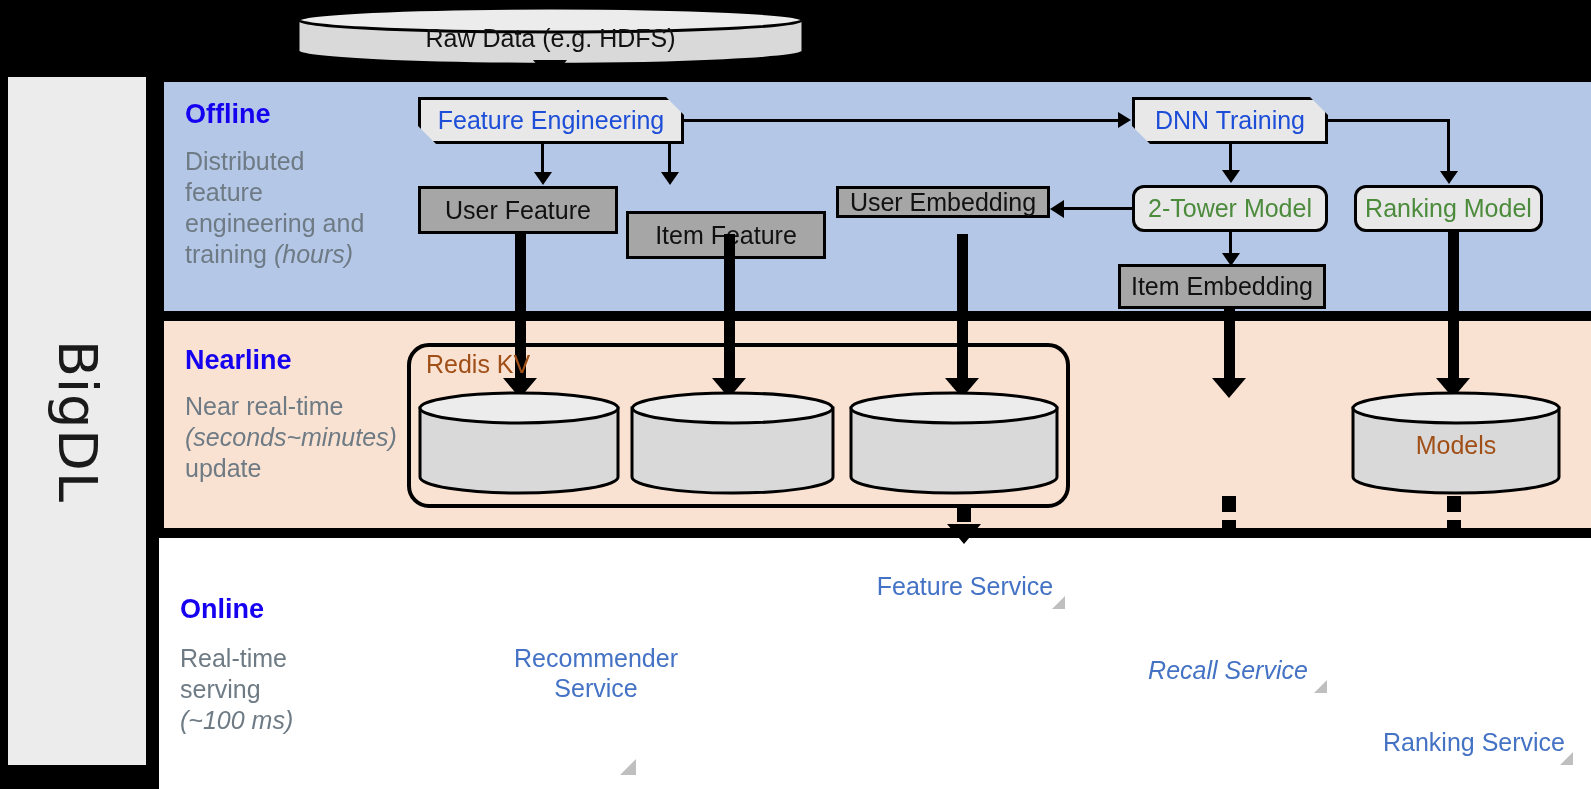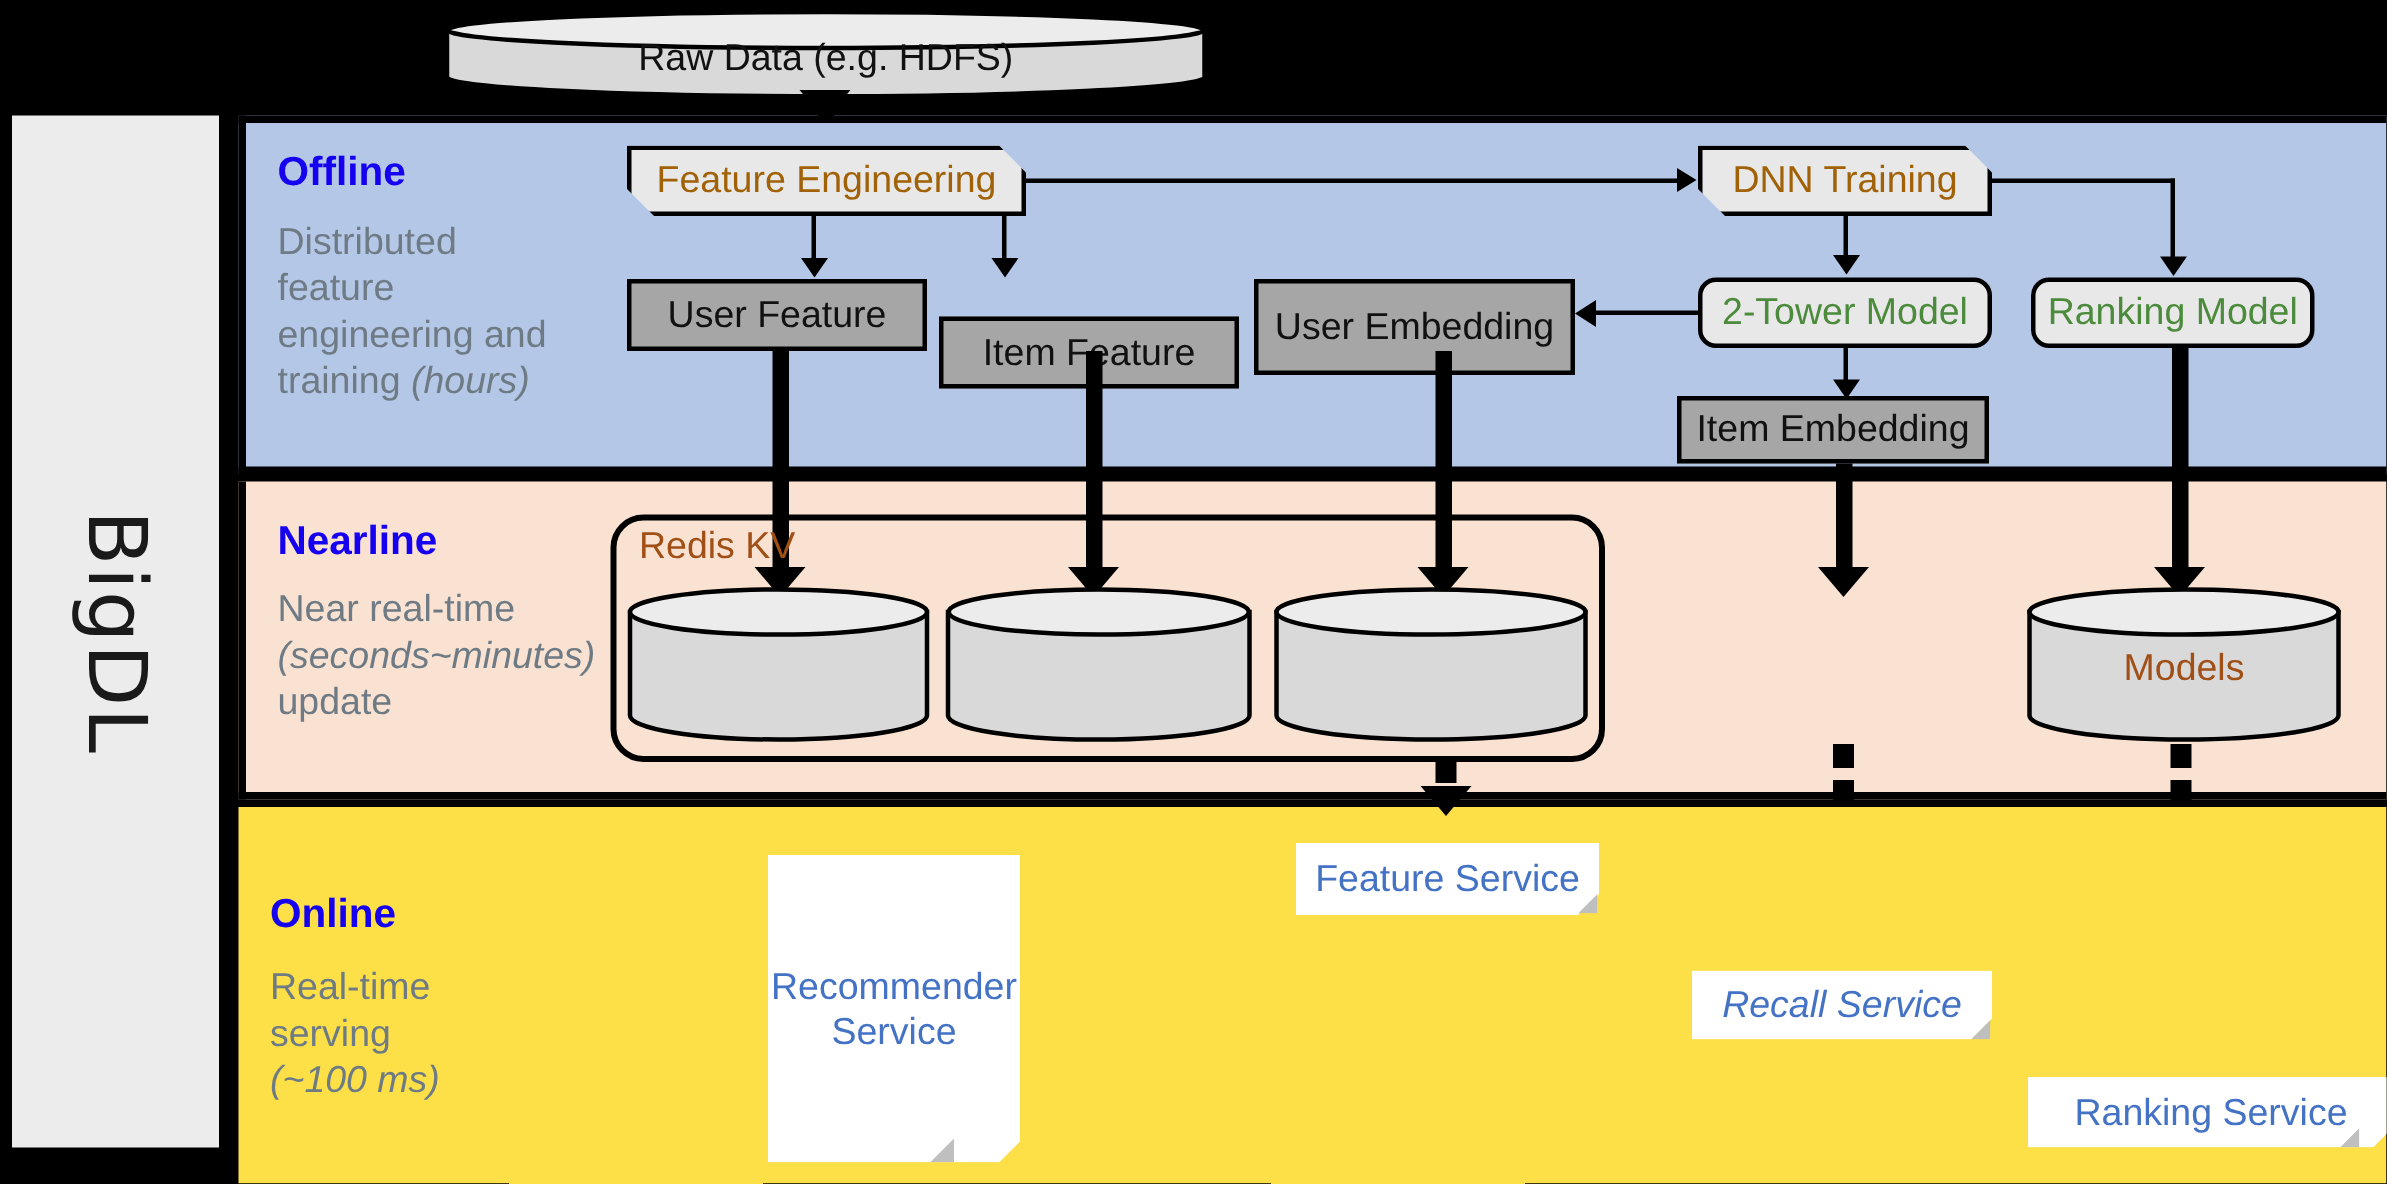--- a/index.html
+++ b/index.html
@@ -12,21 +12,21 @@
   #bigdl-rail{left:8px;top:77px;width:138px;height:688px;background:#ececec;
       display:flex;align-items:center;justify-content:center;}
   #bigdl-label{transform:rotate(90deg);white-space:nowrap;font-size:54px;color:#1a1a1a;
       font-family:"DejaVu Sans",sans-serif;letter-spacing:1px;}
 
   
   #lane-offline{left:159px;top:77px;width:1432px;height:239px;background:#b4c7e7;
       border-top:5px solid #000;border-bottom:5px solid #000;border-left:5px solid #000;}
   #lane-nearline{left:159px;top:321px;width:1432px;height:212px;background:#fae2d2;
       border-bottom:5px solid #000;border-left:5px solid #000;}
-  #lane-online{left:159px;top:538px;width:1432px;height:251px;background:#fde047;}
+  #lane-online{left:159px;top:538px;width:1432px;height:251px;background:#ffffff;}
 
   .lane-title{position:absolute;color:#1500f0;font-size:27px;font-weight:bold;left:21px;}
   .lane-sub{position:absolute;color:#6e7b85;font-size:25px;left:21px;line-height:31px;}
   .lane-sub i{font-style:italic;}
 
   
   .box{position:absolute;box-sizing:border-box;display:flex;align-items:center;
        justify-content:center;text-align:center;}
 
   .greybox{background:#a6a6a6;border:3px solid #000;color:#111;font-size:25px;}
@@ -58,21 +58,21 @@
   .arrowhead-down{position:absolute;width:0;height:0;border-left:9px solid transparent;
       border-right:9px solid transparent;border-top:13px solid #000;}
   .arrowhead-down-fat{position:absolute;width:0;height:0;border-left:17px solid transparent;
       border-right:17px solid transparent;border-top:20px solid #000;}
   .arrowhead-left{position:absolute;width:0;height:0;border-top:9px solid transparent;
       border-bottom:9px solid transparent;border-right:14px solid #000;}
   .arrowhead-right{position:absolute;width:0;height:0;border-top:8px solid transparent;
       border-bottom:8px solid transparent;border-left:13px solid #000;}
   .dashseg{position:absolute;background:#000;}
 
-  .blue-txt{color:#a16207;}
+  .blue-txt{color:#1d4ed8;}
   .green-txt{color:#4b8b3b;}
   .brown-txt{color:#a04f17;}
   .dark-txt{color:#111;}
 </style>
 </head>
 <body>
 
 <div id="root">
 
   <div id="bigdl-rail" class="abs">
@@ -137,21 +137,21 @@
   </div>
 
   <div class="box greybox" style="left:418px;top:186px;width:200px;height:48px;">
     <span>User Feature</span>
   </div>
 
   <div class="box greybox" style="left:626px;top:186px;width:200px;height:48px;margin-top:25px;">
     <span>Item Feature</span>
   </div>
 
-  <div class="box greybox" style="left:836px;top:186px;width:214px;height:64px;">
+  <div class="box greybox" style="left:836px;top:186px;width:214px;height:32px;">
     <span>User Embedding</span>
   </div>
 
   <div class="box greybox" style="left:1118px;top:264px;width:208px;height:45px;">
     <span>Item Embedding</span>
   </div>
 
   <div class="thin-line" style="left:684px;top:119px;width:434px;height:3px;"></div>
   <div class="arrowhead-right" style="left:1118px;top:112px;"></div>
 

